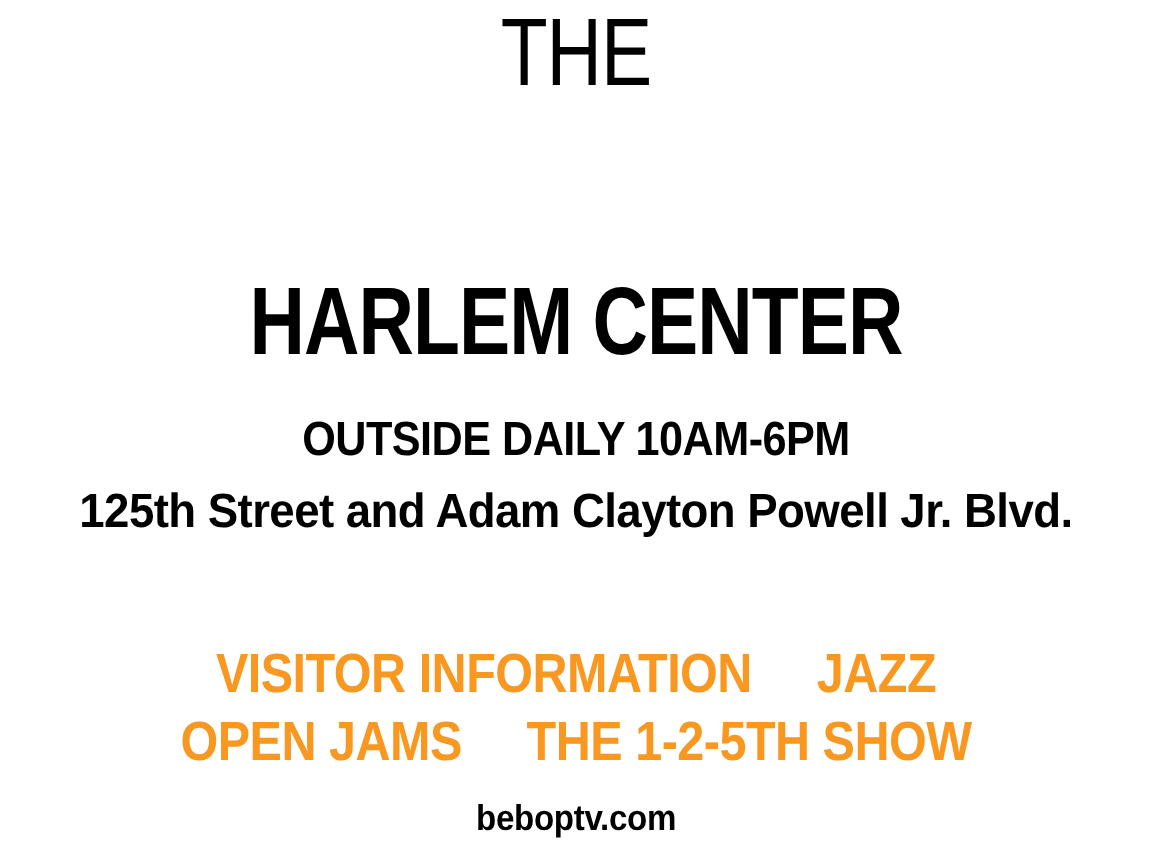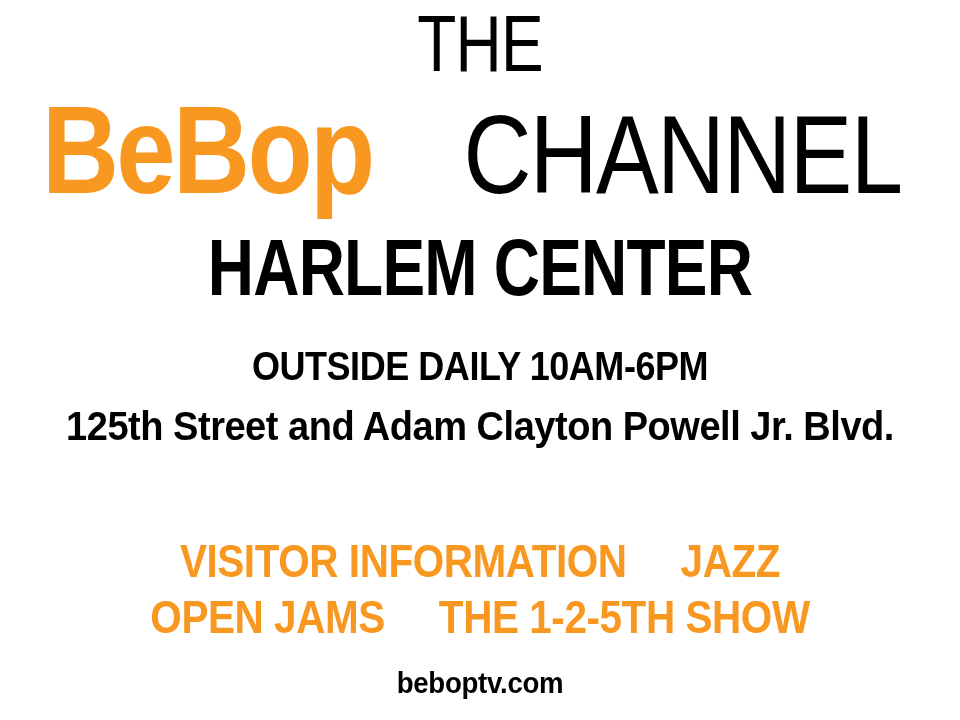--- a/index.html
+++ b/index.html
@@ -133,23 +133,20 @@
     transform-origin: center top;
   }
 </style>
 </head>
 <body>
 
 <div id="poster">
 
   <div class="line l-the">THE</div>
 
-  <div class="line l-brand">
-    <span class="brand-mark" style="color:#F89820;">BeBop</span><span class="brand-word"> CHANNEL</span>
-  </div>
 
   <div class="line l-venue">HARLEM CENTER</div>
 
   <div class="line l-hours">OUTSIDE DAILY 10AM-6PM</div>
 
   <div class="line l-address">125th Street and Adam Clayton Powell Jr. Blvd.</div>
 
   <div class="line l-feat-1" style="color:#F89820;">VISITOR INFORMATION     JAZZ</div>
 
   <div class="line l-feat-2" style="color:#F89820;">OPEN JAMS     THE 1-2-5TH SHOW</div>

